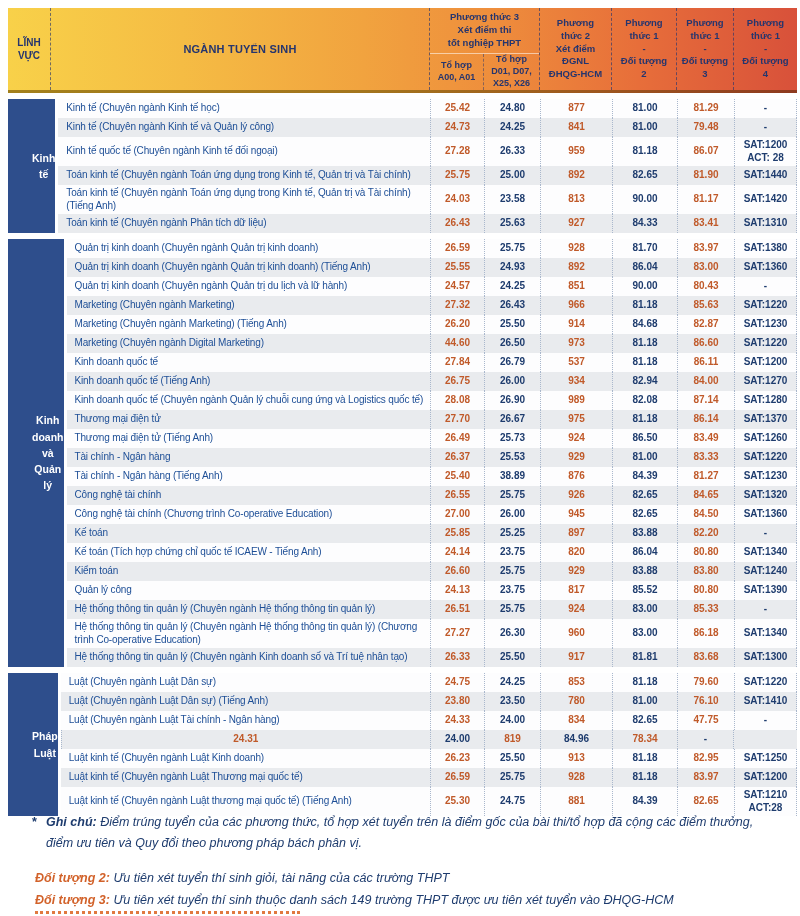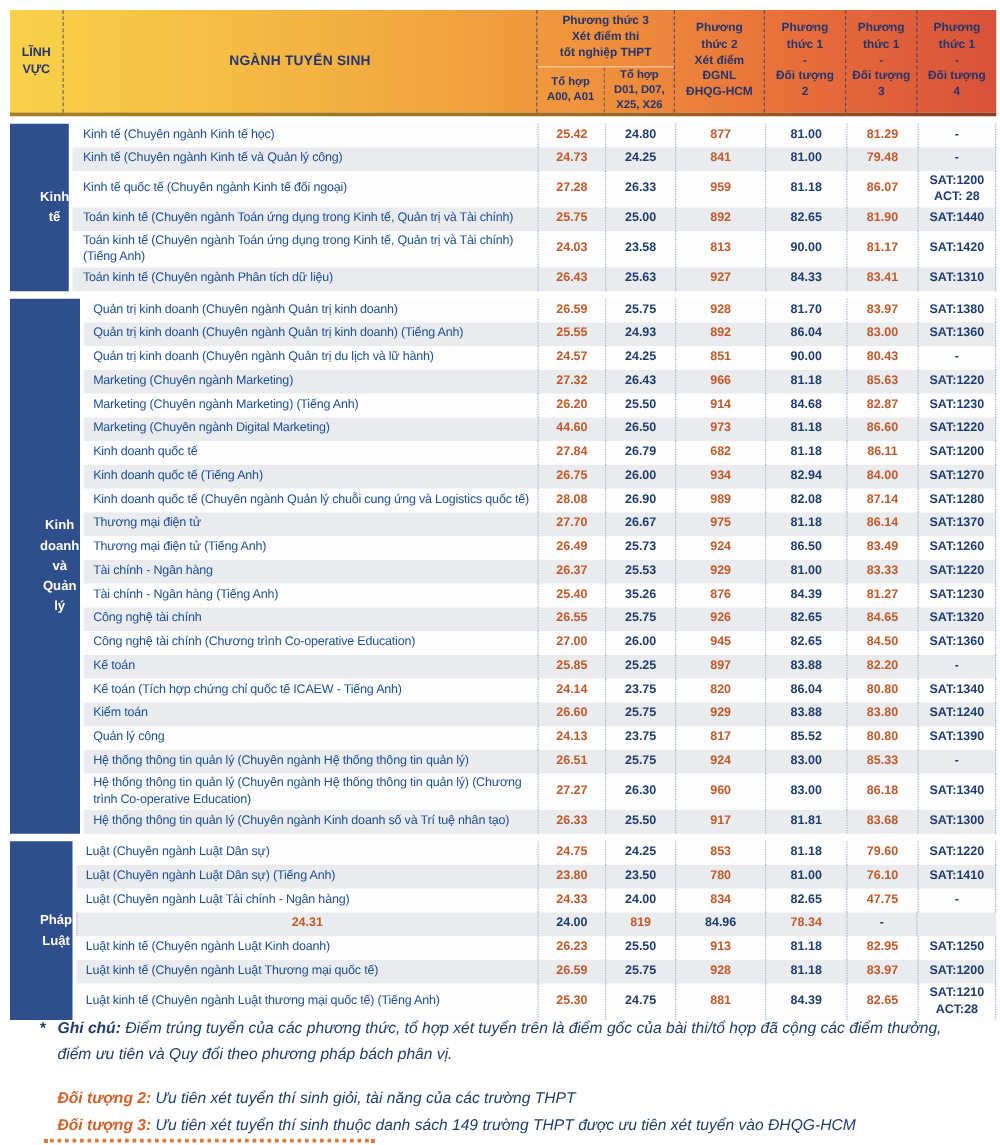--- a/index.html
+++ b/index.html
@@ -66,21 +66,21 @@
   .val.navy   { color:#1e3c6e; }
 
   
   .notes { position:absolute; left:8px; top:812px; width:780px;
            font-style:italic; color:#1e3c6e; font-size:12.5px; line-height:21px; }
   .note-main { position:relative; padding-left:38px; padding-right:10px; }
   .star { position:absolute; left:24px; top:0; font-weight:bold; font-style:normal; }
   .note-label { font-weight:bold; }
   .dt-list { margin-top:13px; margin-left:27px; }
   .dt-line { line-height:22px; }
-  .dt-label { font-weight:bold; color:#d2622a;margin-left:11px; }
+  .dt-label { font-weight:bold; color:#d2622a; }
   .bottom-line { position:absolute; left:35px; top:911px; width:265px; height:0;
                  border-top:3px dotted #e0793f; }
 </style>
 </head>
 <body>
 
 <div class="page">
 
   <div class="table-wrap">
 
@@ -255,21 +255,21 @@
               <div class="val orange">973</div>
               <div class="val navy">81.18</div>
               <div class="val orange">86.60</div>
               <div class="val navy">SAT:1220</div>
             </div>
 
   <div class="row">
     <div class="major">Kinh doanh quốc tế</div>
   <div class="val orange">27.84</div>
               <div class="val navy">26.79</div>
-              <div class="val orange">682</div>
+              <div class="val orange">537</div>
               <div class="val navy">81.18</div>
               <div class="val orange">86.11</div>
               <div class="val navy">SAT:1200</div>
             </div>
 
   <div class="row">
     <div class="major">Kinh doanh quốc tế (Tiếng Anh)</div>
   <div class="val orange">26.75</div>
               <div class="val navy">26.00</div>
               <div class="val orange">934</div>
@@ -314,21 +314,21 @@
               <div class="val navy">25.53</div>
               <div class="val orange">929</div>
               <div class="val navy">81.00</div>
               <div class="val orange">83.33</div>
               <div class="val navy">SAT:1220</div>
             </div>
 
   <div class="row">
     <div class="major">Tài chính - Ngân hàng (Tiếng Anh)</div>
   <div class="val orange">25.40</div>
-              <div class="val navy">35.26</div>
+              <div class="val navy">38.89</div>
               <div class="val orange">876</div>
               <div class="val navy">84.39</div>
               <div class="val orange">81.27</div>
               <div class="val navy">SAT:1230</div>
             </div>
 
   <div class="row">
     <div class="major">Công nghệ tài chính</div>
   <div class="val orange">26.55</div>
               <div class="val navy">25.75</div>

